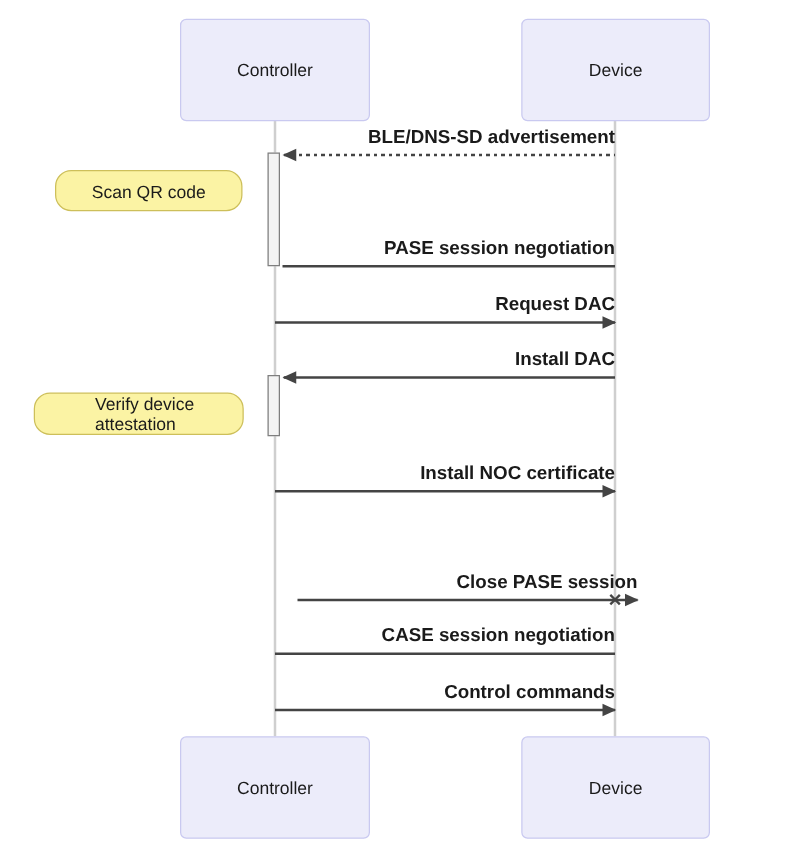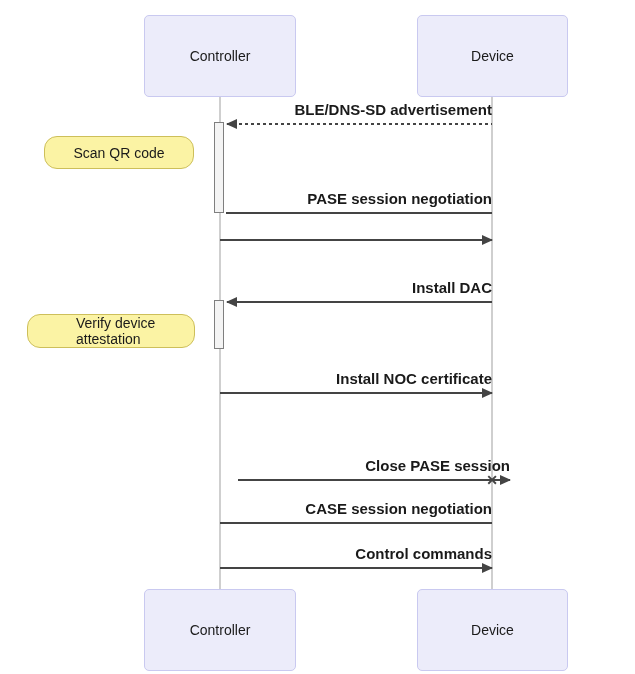--- a/index.html
+++ b/index.html
@@ -75,20 +75,21 @@
       <span class="ah ah-left"></span>
     </div>
   </div>
 
   <div class="message m2">
     <span class="msg-label">PASE session negotiation</span>
     <div class="msg-line"></div>
   </div>
 
   <div class="message m3">
+    <span class="msg-label">Request DAC</span>
     <div class="msg-line">
       <span class="ah ah-right"></span>
     </div>
   </div>
 
   <div class="message m4">
     <span class="msg-label">Install DAC</span>
     <div class="msg-line">
       <span class="ah ah-left"></span>
     </div>

